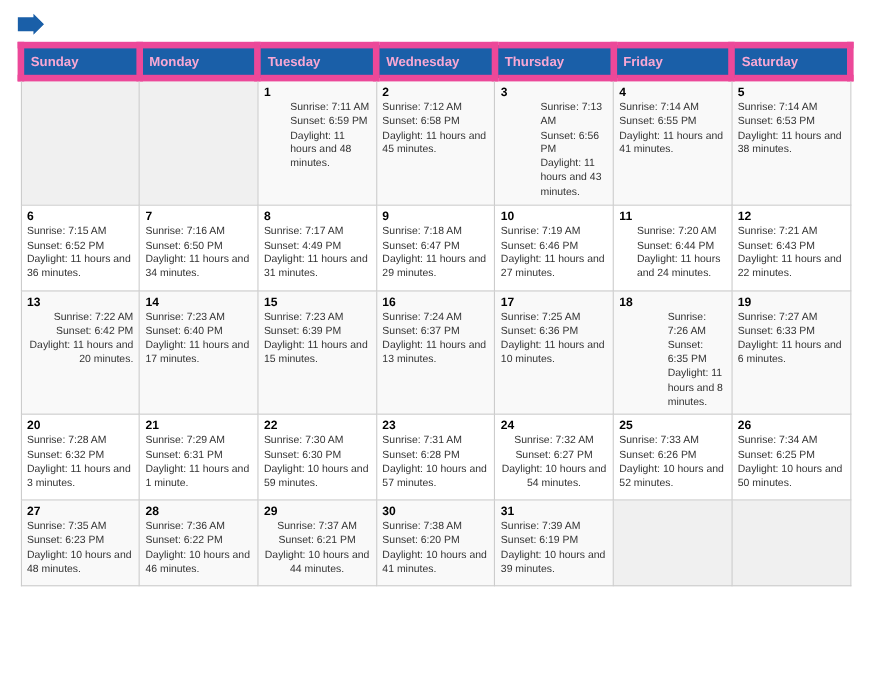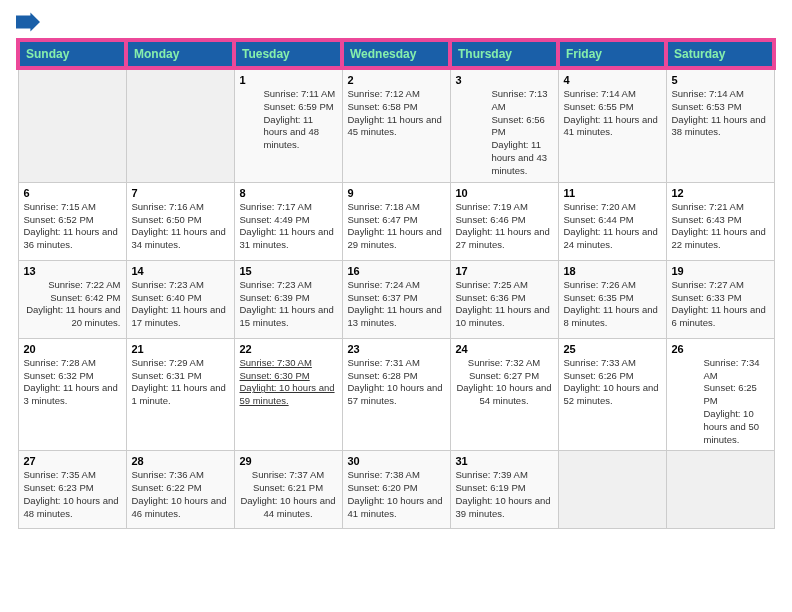--- a/index.html
+++ b/index.html
@@ -50,26 +50,26 @@
       color: #555;
       margin-top: 2px;
     }
     table {
       width: 100%;
       border-collapse: collapse;
       font-size: 10.5px;
     }
     thead tr th {
       background-color: #1a5fa8;
-      color: #86efac;
+      color: #f9a8d4;
       padding: 5px 6px;
       text-align: left;
       font-size: 12px;
       font-weight: bold;
-      border: 4px solid #ec4899;
+      border: 6px solid #ec4899;
     }
     tbody tr td {
       border: 1px solid #ccc;
       padding: 4px 5px;
       vertical-align: top;
       width: calc(100% / 7);
       min-height: 70px;
       height: 78px;
     }
     tbody tr:nth-child(odd) td {
@@ -186,21 +186,21 @@
 Daylight: 11 hours and 29 minutes.</div>
           </td>
           <td>
             <span class="day-number">10</span>
             <div class="day-info" style="white-space: pre-line;">Sunrise: 7:19 AM
 Sunset: 6:46 PM
 Daylight: 11 hours and 27 minutes.</div>
           </td>
           <td>
             <span class="day-number">11</span>
-            <div class="day-info" style="white-space: pre-line;">Sunrise: 7:20 AM
+            <div class="day-info" style="white-space: pre-line; margin-left: 16px;">Sunrise: 7:20 AM
 Sunset: 6:44 PM
 Daylight: 11 hours and 24 minutes.</div>
           </td>
           <td>
             <span class="day-number">12</span>
             <div class="day-info" style="white-space: pre-line;">Sunrise: 7:21 AM
 Sunset: 6:43 PM
 Daylight: 11 hours and 22 minutes.</div>
           </td>
         </tr>
@@ -230,21 +230,21 @@
 Daylight: 11 hours and 13 minutes.</div>
           </td>
           <td>
             <span class="day-number">17</span>
             <div class="day-info" style="white-space: pre-line;">Sunrise: 7:25 AM
 Sunset: 6:36 PM
 Daylight: 11 hours and 10 minutes.</div>
           </td>
           <td>
             <span class="day-number">18</span>
-            <div class="day-info" style="white-space: pre-line;">Sunrise: 7:26 AM
+            <div class="day-info" style="white-space: pre-line; margin-left: 44px;">Sunrise: 7:26 AM
 Sunset: 6:35 PM
 Daylight: 11 hours and 8 minutes.</div>
           </td>
           <td>
             <span class="day-number">19</span>
             <div class="day-info" style="white-space: pre-line;">Sunrise: 7:27 AM
 Sunset: 6:33 PM
 Daylight: 11 hours and 6 minutes.</div>
           </td>
         </tr>
@@ -256,21 +256,21 @@
 Daylight: 11 hours and 3 minutes.</div>
           </td>
           <td>
             <span class="day-number">21</span>
             <div class="day-info" style="white-space: pre-line;">Sunrise: 7:29 AM
 Sunset: 6:31 PM
 Daylight: 11 hours and 1 minute.</div>
           </td>
           <td>
             <span class="day-number">22</span>
-            <div class="day-info" style="white-space: pre-line; text-decoration: underline;">Sunrise: 7:30 AM
+            <div class="day-info" style="white-space: pre-line;">Sunrise: 7:30 AM
 Sunset: 6:30 PM
 Daylight: 10 hours and 59 minutes.</div>
           </td>
           <td>
             <span class="day-number">23</span>
             <div class="day-info" style="white-space: pre-line;">Sunrise: 7:31 AM
 Sunset: 6:28 PM
 Daylight: 10 hours and 57 minutes.</div>
           </td>
           <td>
@@ -280,21 +280,21 @@
 Daylight: 10 hours and 54 minutes.</div>
           </td>
           <td>
             <span class="day-number">25</span>
             <div class="day-info" style="white-space: pre-line;">Sunrise: 7:33 AM
 Sunset: 6:26 PM
 Daylight: 10 hours and 52 minutes.</div>
           </td>
           <td>
             <span class="day-number">26</span>
-            <div class="day-info" style="white-space: pre-line; margin-left: 32px;">Sunrise: 7:34 AM
+            <div class="day-info" style="white-space: pre-line;">Sunrise: 7:34 AM
 Sunset: 6:25 PM
 Daylight: 10 hours and 50 minutes.</div>
           </td>
         </tr>
         <tr>
           <td>
             <span class="day-number">27</span>
             <div class="day-info" style="white-space: pre-line;">Sunrise: 7:35 AM
 Sunset: 6:23 PM
 Daylight: 10 hours and 48 minutes.</div>

